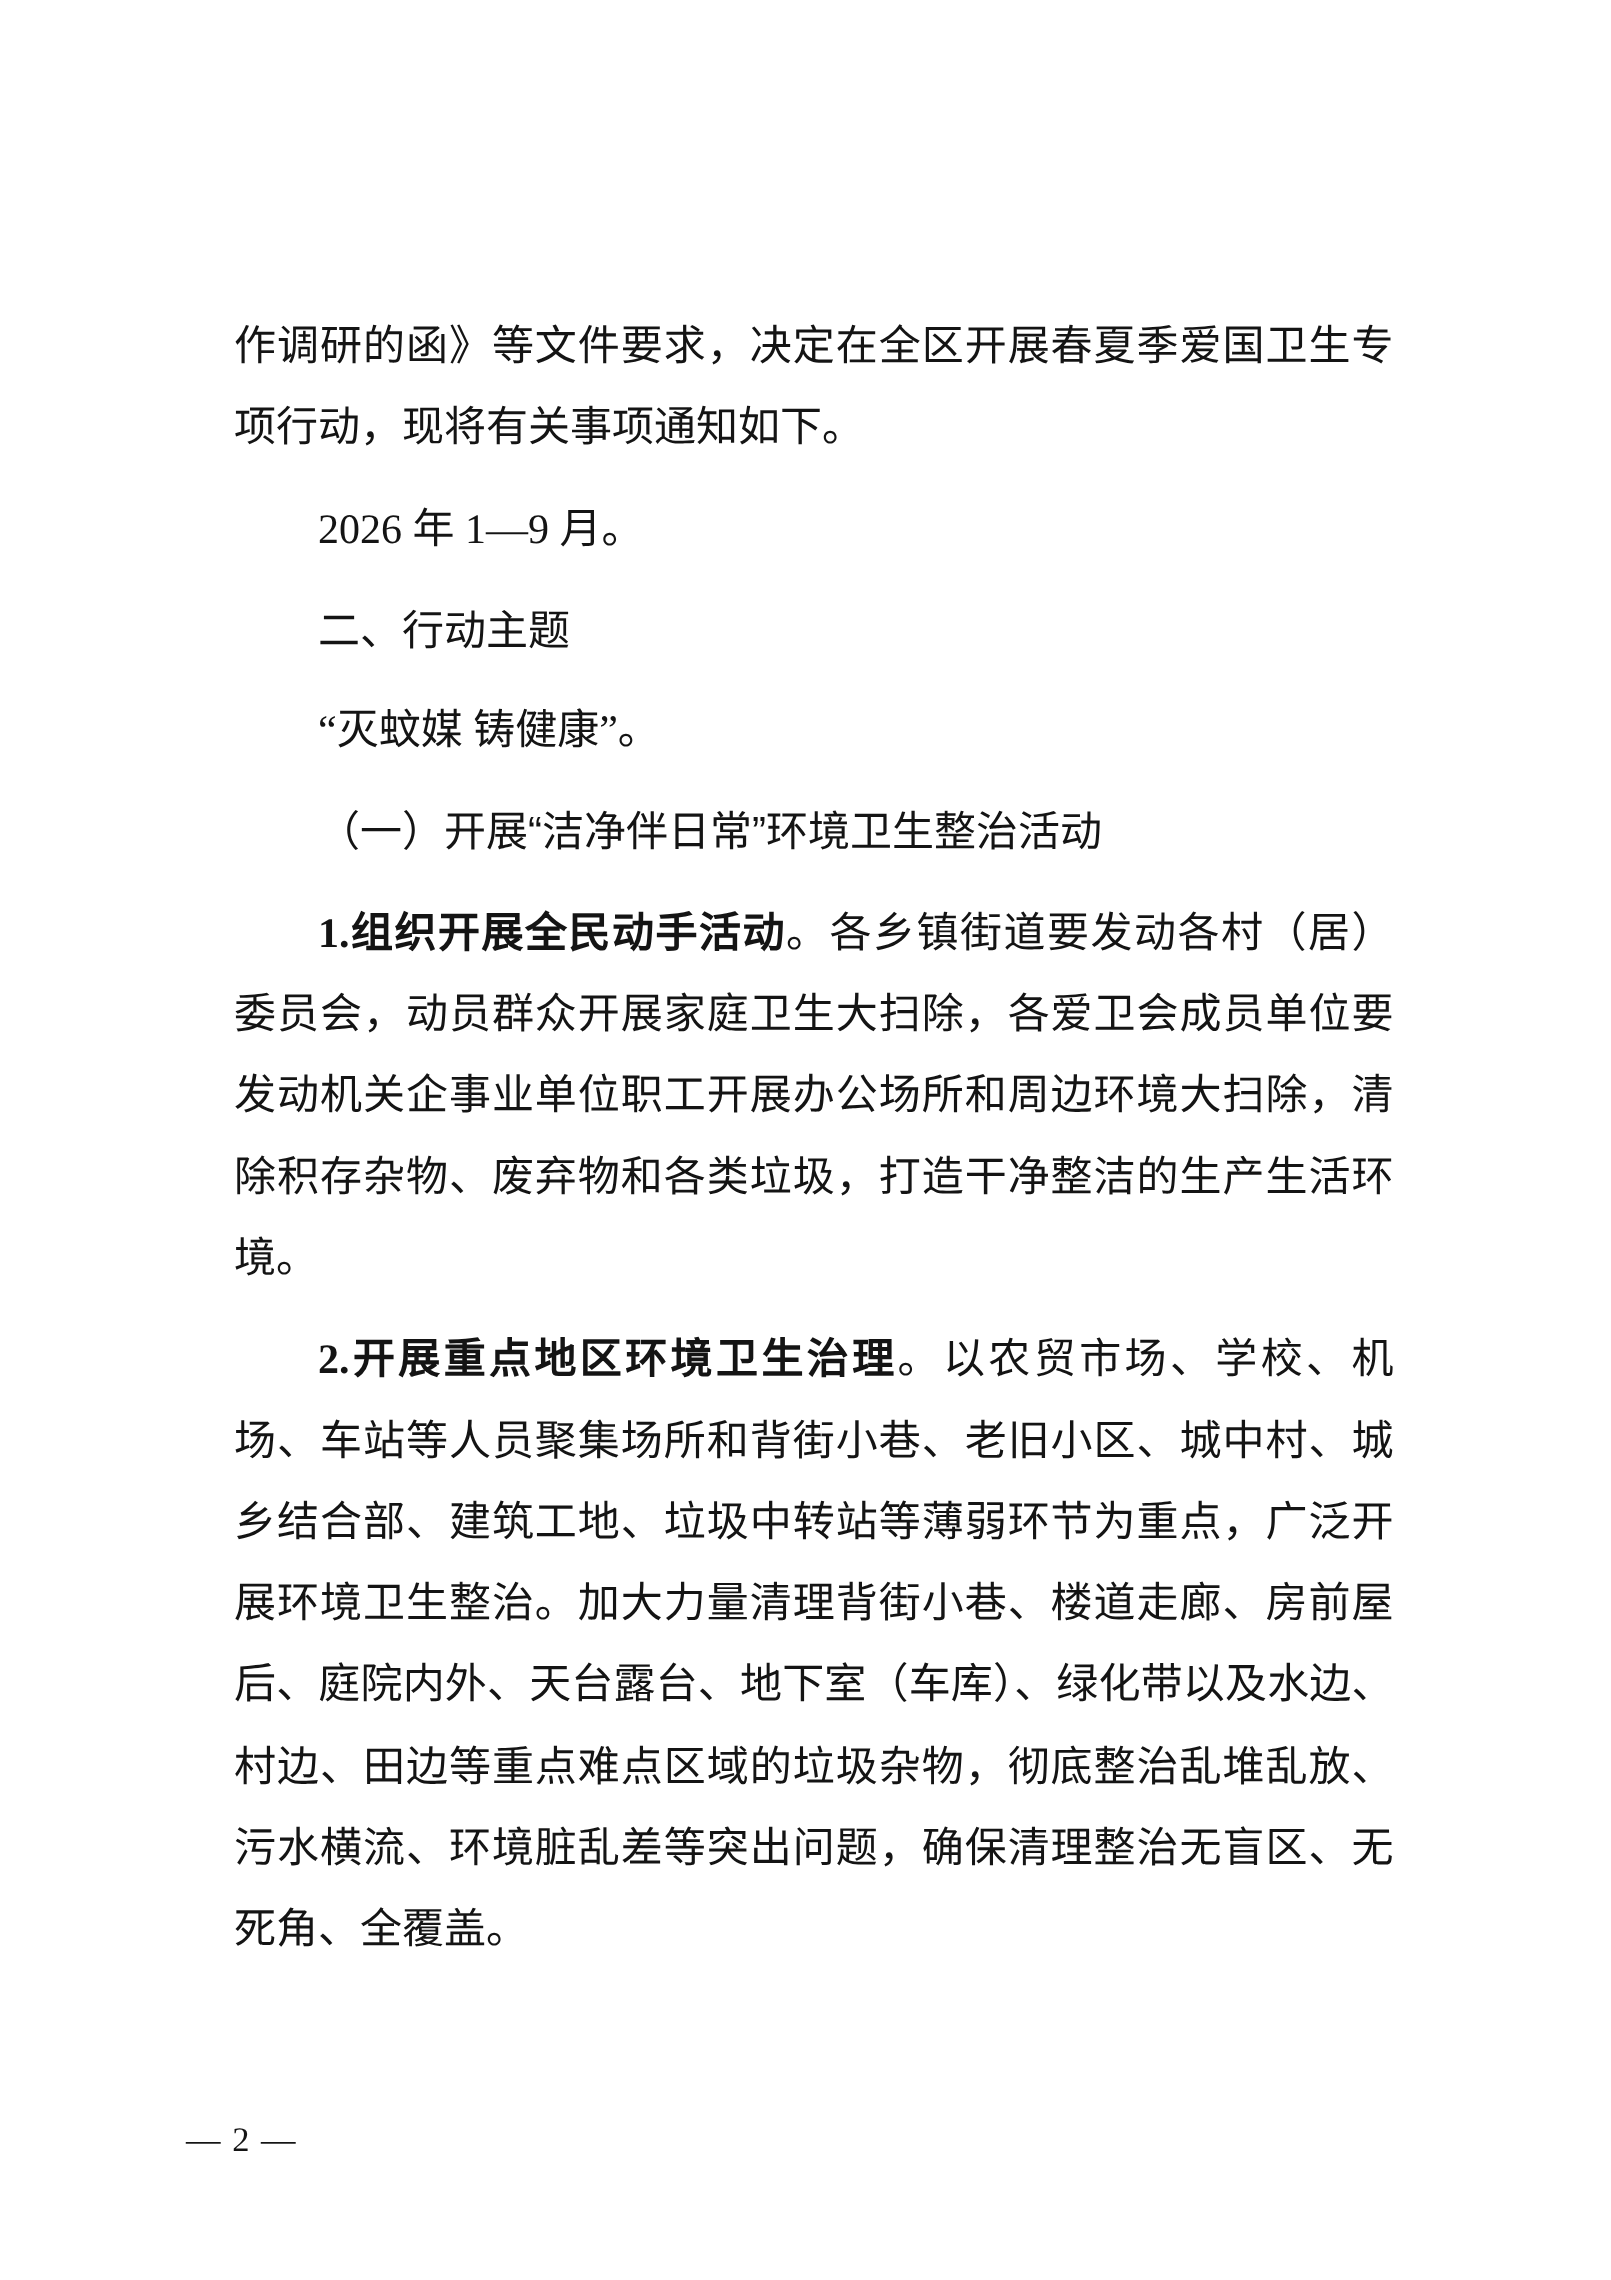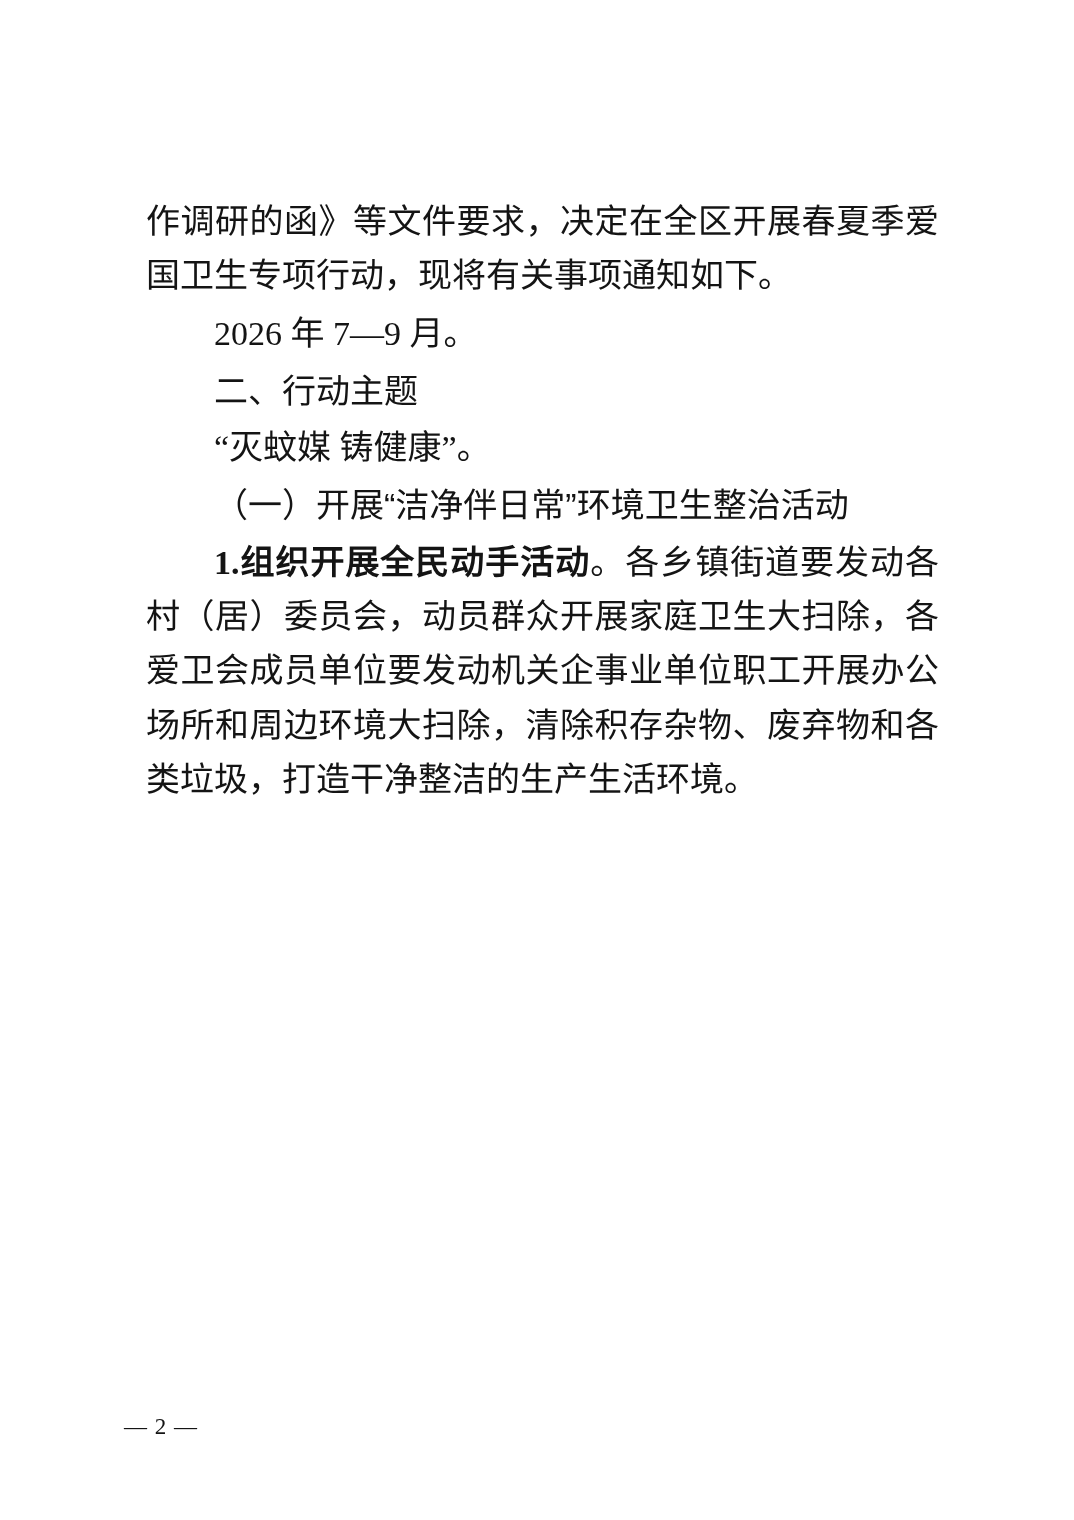--- a/index.html
+++ b/index.html
@@ -22,23 +22,23 @@
   }
   .content {
     position: absolute;
     left: 143px;
     top: 192px;
     width: 799px;
   }
   .content p,
   .content h2,
   .content h3 {
-    margin: 3px;
+    margin: 13px;
     padding: 0;
-    font-size: 34px;
+    font-size: 28px;
     line-height: 54.3px;
     font-weight: normal;
     letter-spacing: 0;
   }
   .body-par {
     text-align: justify;
     text-indent: 2em;
     font-family: "Liberation Serif", "DejaVu Serif", serif;
   }
   .no-indent {
@@ -71,31 +71,34 @@
 </style>
 </head>
 <body>
 
 <div class="page">
   <div class="content">
 
     <p class="body-par no-indent">作调研的函》等文件要求，决定在全区开展春夏季爱国卫生专项行动，现将有关事项通知如下。</p>
 
 
-    <p class="body-par">2026 年 7—9 月。</p>
+    <p class="body-par">2026 年 1—9 月。</p>
 
     <h2 class="heading-hei">二、行动主题</h2>
 
     <p class="body-par">“灭蚊媒 铸健康”。</p>
 
 
     <h3 class="heading-kai">（一）开展“洁净伴日常”环境卫生整治活动</h3>
 
     <p class="body-par">
       <span class="lead-bold">1.组织开展全民动手活动</span><span>。各乡镇街道要发动各村（居）委员会，动员群众开展家庭卫生大扫除，各爱卫会成员单位要发动机关企事业单位职工开展办公场所和周边环境大扫除，清除积存杂物、废弃物和各类垃圾，打造干净整洁的生产生活环境。</span>
     </p>
 
+    <p class="body-par">
+      <span class="lead-bold">2.开展重点地区环境卫生治理</span><span>。以农贸市场、学校、机场、车站等人员聚集场所和背街小巷、老旧小区、城中村、城乡结合部、建筑工地、垃圾中转站等薄弱环节为重点，广泛开展环境卫生整治。加大力量清理背街小巷、楼道走廊、房前屋后、庭院内外、天台露台、地下室（车库）、绿化带以及水边、村边、田边等重点难点区域的垃圾杂物，彻底整治乱堆乱放、污水横流、环境脏乱差等突出问题，确保清理整治无盲区、无死角、全覆盖。</span>
+    </p>
 
 
   </div>
 
   <div class="page-footer">— 2 —</div>
 </div>
 
 </body></html>

